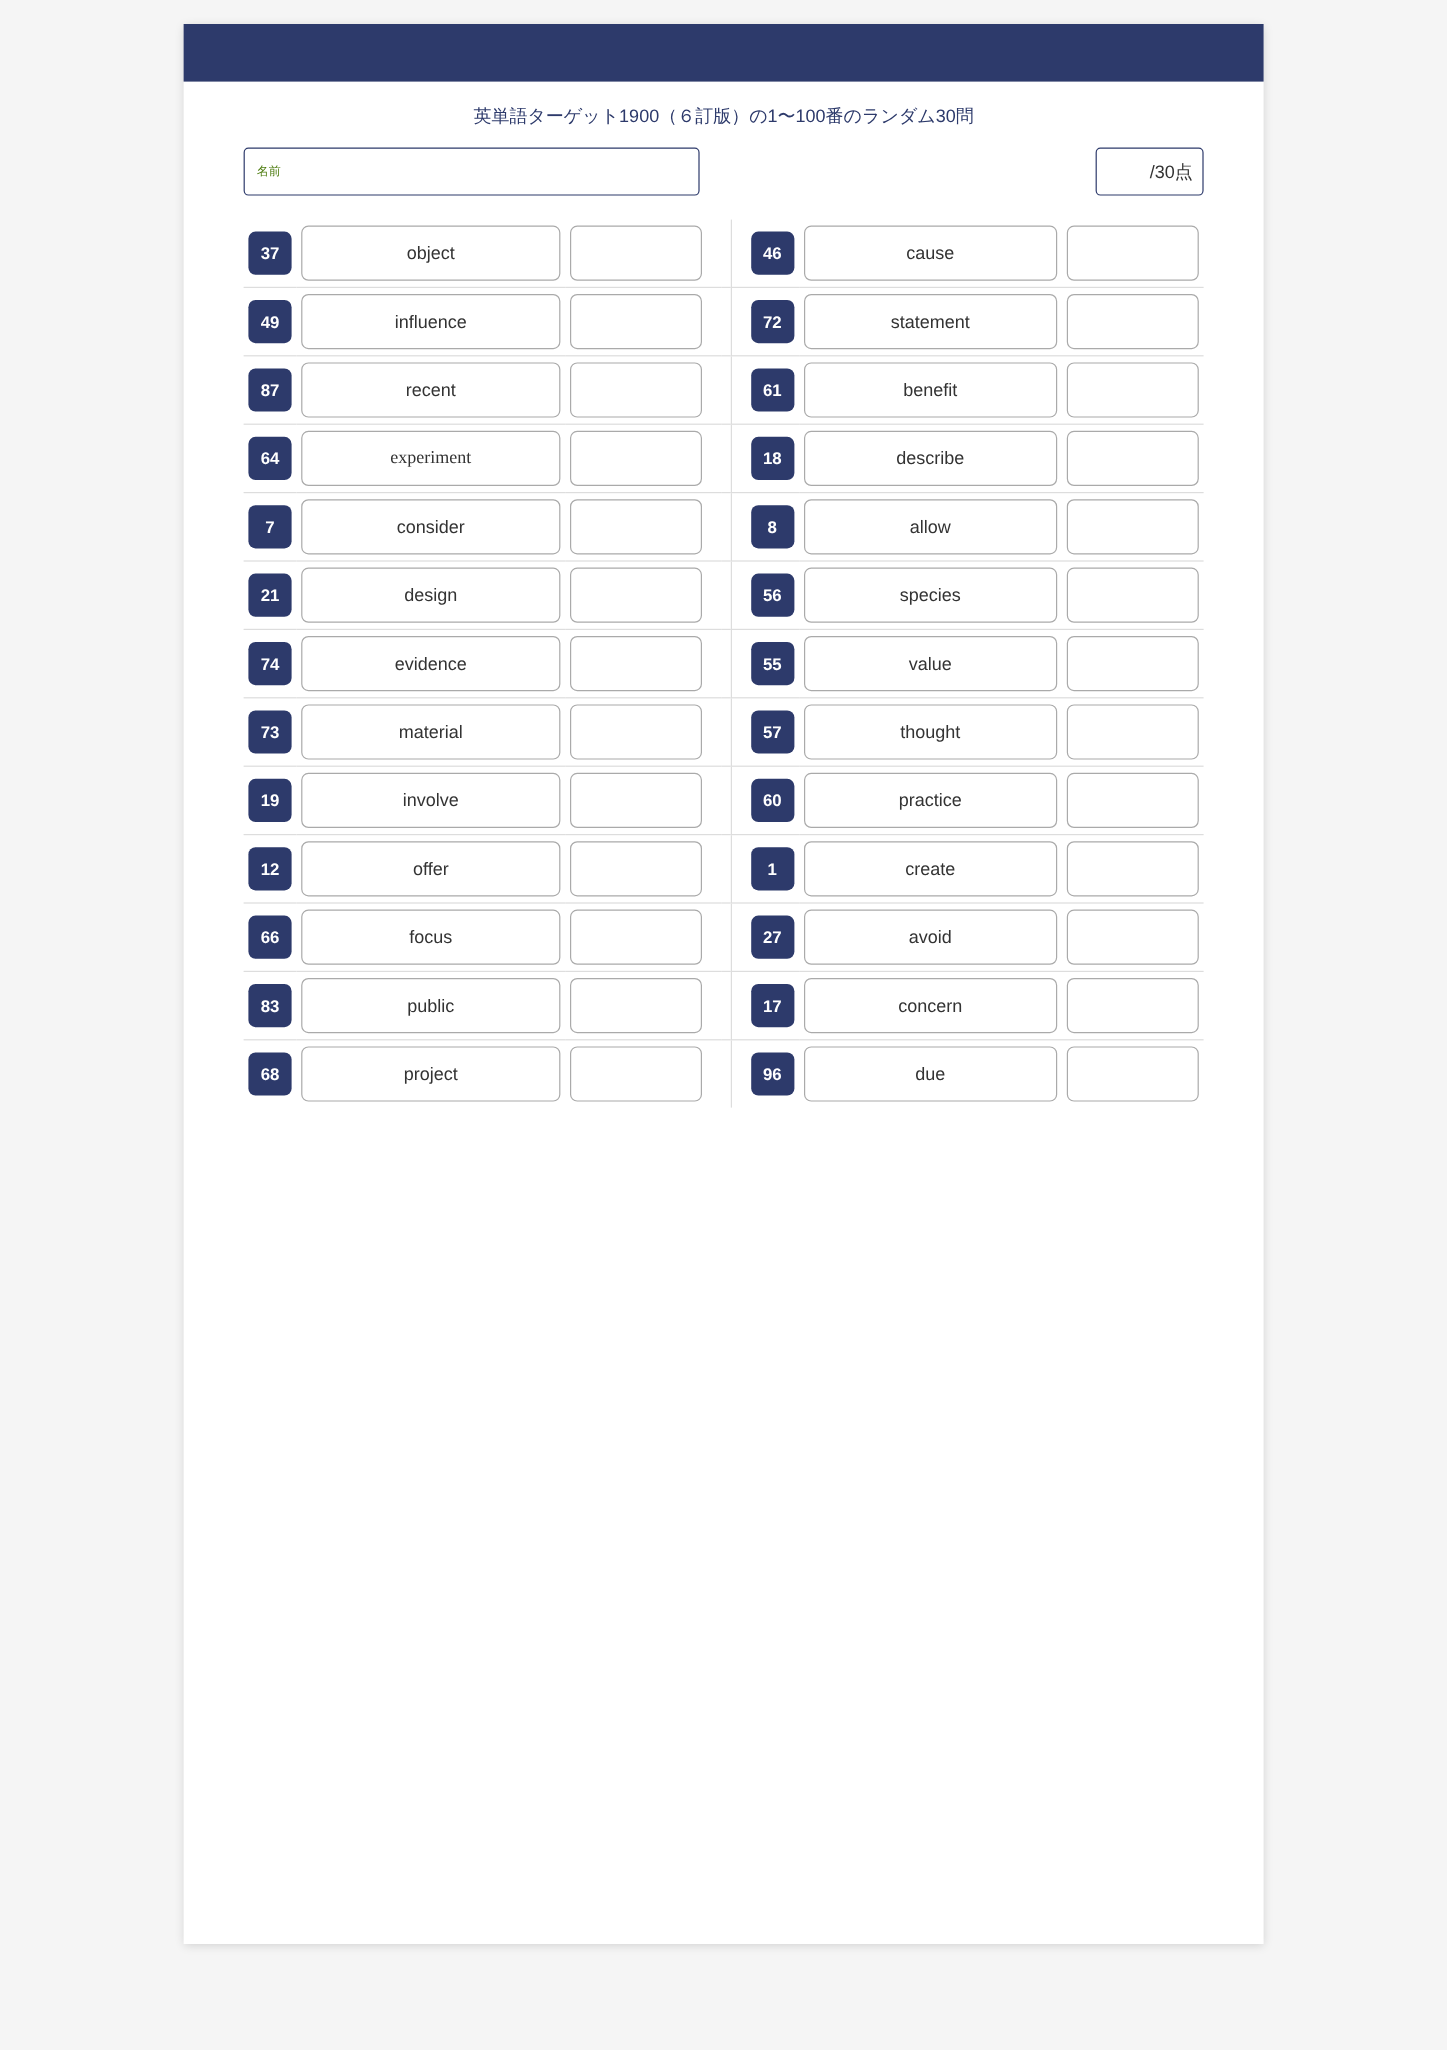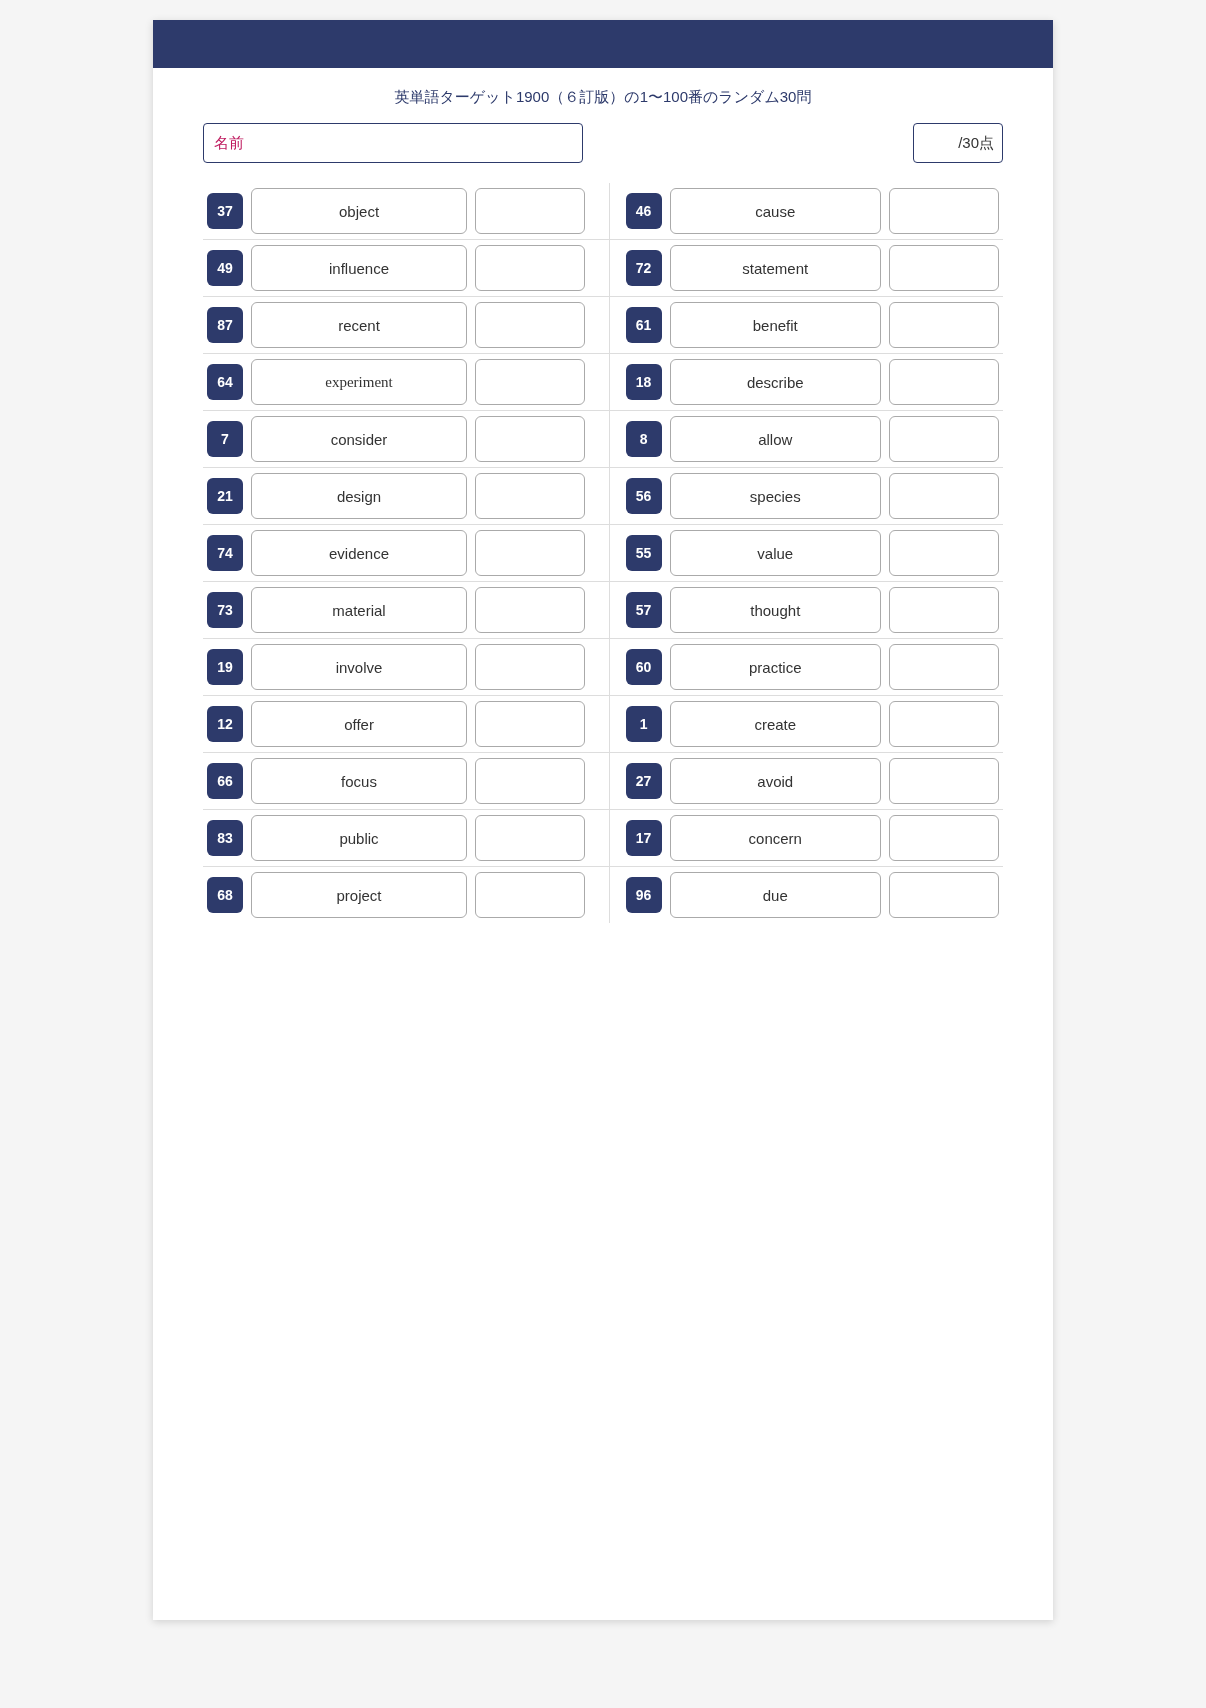--- a/index.html
+++ b/index.html
@@ -108,21 +108,21 @@
 </head>
 <body>
 
 <div class="page">
   <div class="header-bar"></div>
 
   <div class="subtitle">英単語ターゲット1900（６訂版）の1〜100番のランダム30問</div>
 
   <div class="name-score-row">
     <div class="name-box">
-      <span style="color:#be185d;font-size:15px;">名前</span>
+      <span style="color:#4d7c0f;font-size:10px;">名前</span>
     </div>
     <div class="score-box">
       <span>/30点</span>
     </div>
   </div>
 
   <div class="grid-wrapper">
     <table class="vocab-table">
       <tbody id="vocab-body">
       <tr>

